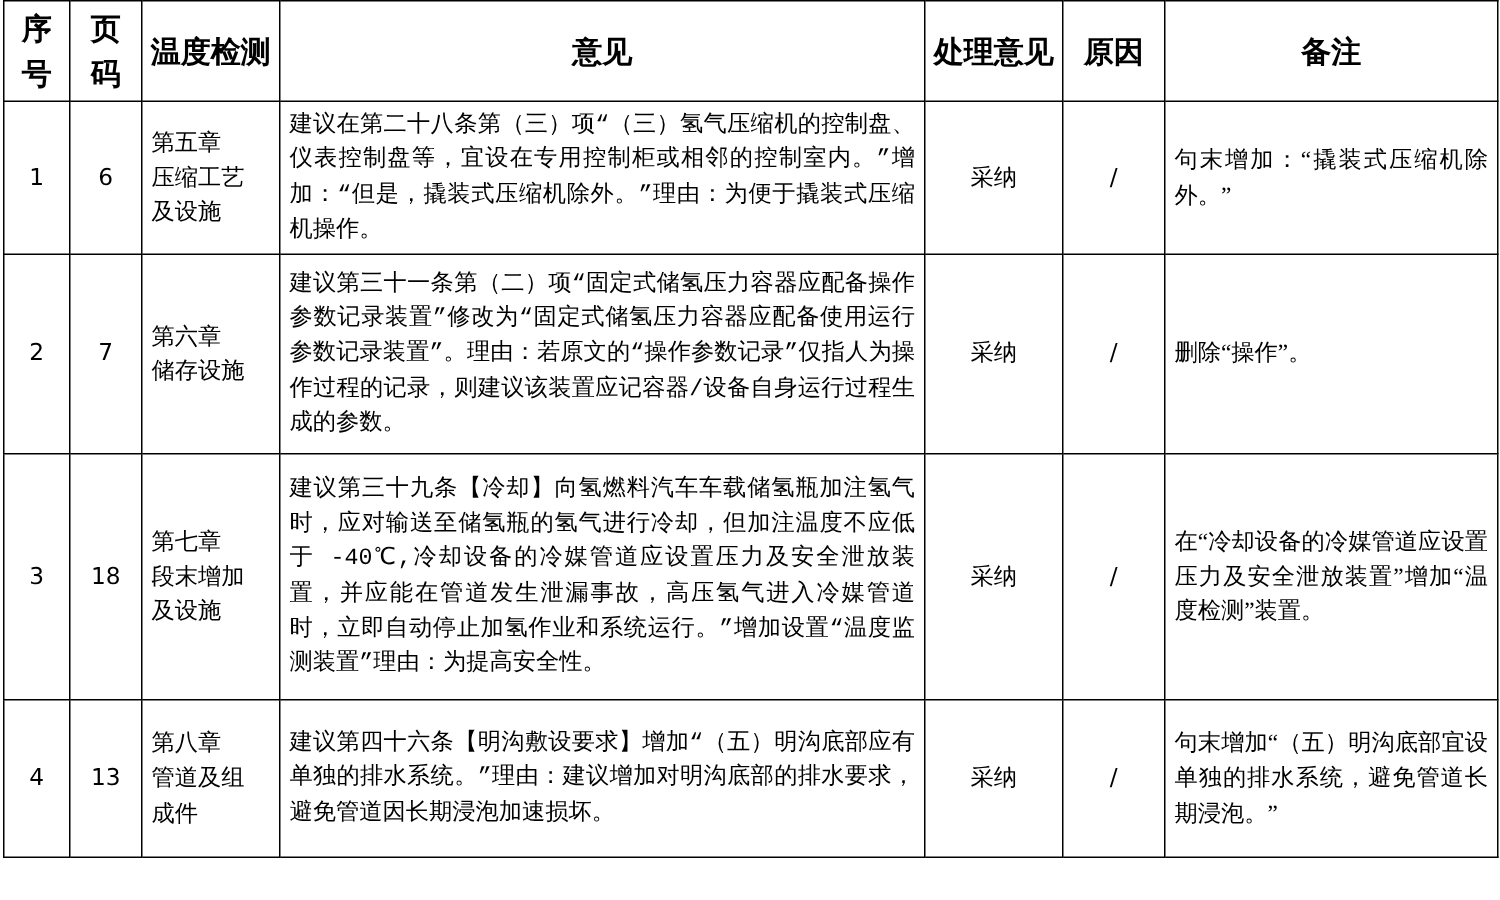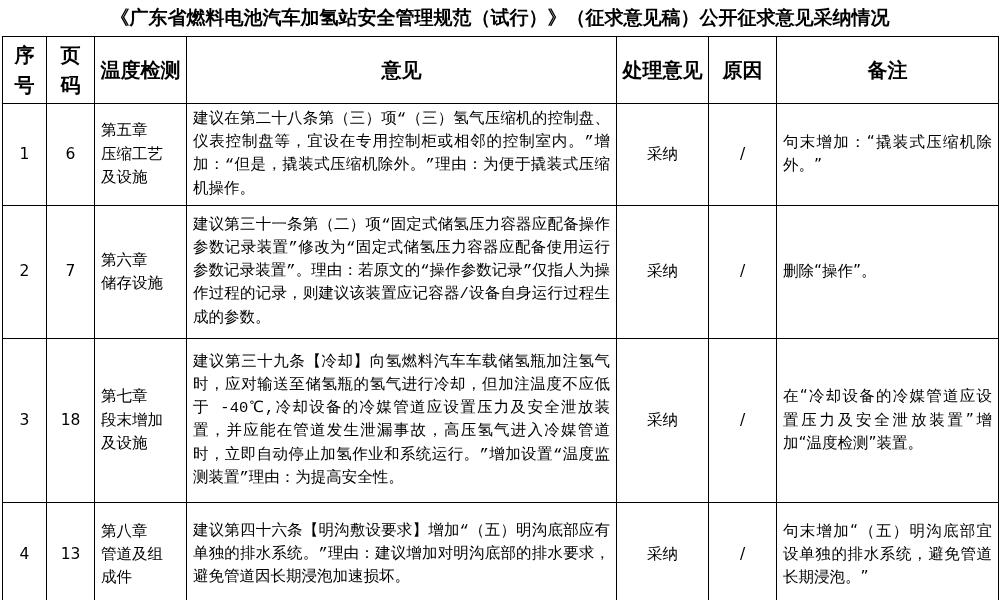--- a/index.html
+++ b/index.html
@@ -64,32 +64,32 @@
   td.c-opinion {
     text-align: justify;
     text-justify: inter-ideograph;
     line-height: 1.62;
     font-family: Liberation Mono, monospace;
   }
   td.c-note {
     text-align: justify;
     text-justify: inter-ideograph;
     line-height: 1.62;
+    font-family: Liberation Serif, serif;
   }
   .row-1 td { height: 92px; }
   .row-2 td { height: 124px; }
   .row-3 td { height: 155px; }
   .row-4 td { height: 96px; }
 </style>
 </head>
 <body>
 
 <div class="page">
 
-  <div class="doc-title">《广东省燃料电池汽车加氢站安全管理规范（试行）》（征求意见稿）公开征求意见采纳情况</div>
 
   <table class="main">
     <colgroup>
       <col class="col-seq">
       <col class="col-page">
       <col class="col-chap">
       <col class="col-op">
       <col class="col-res">
       <col class="col-reason">
       <col class="col-note">

